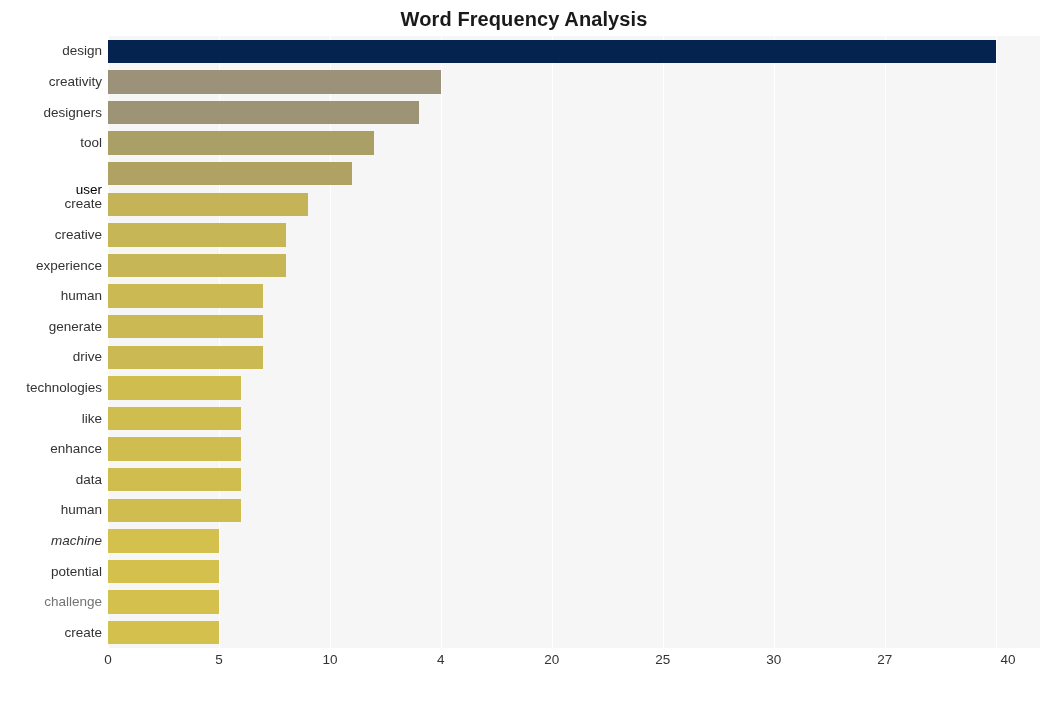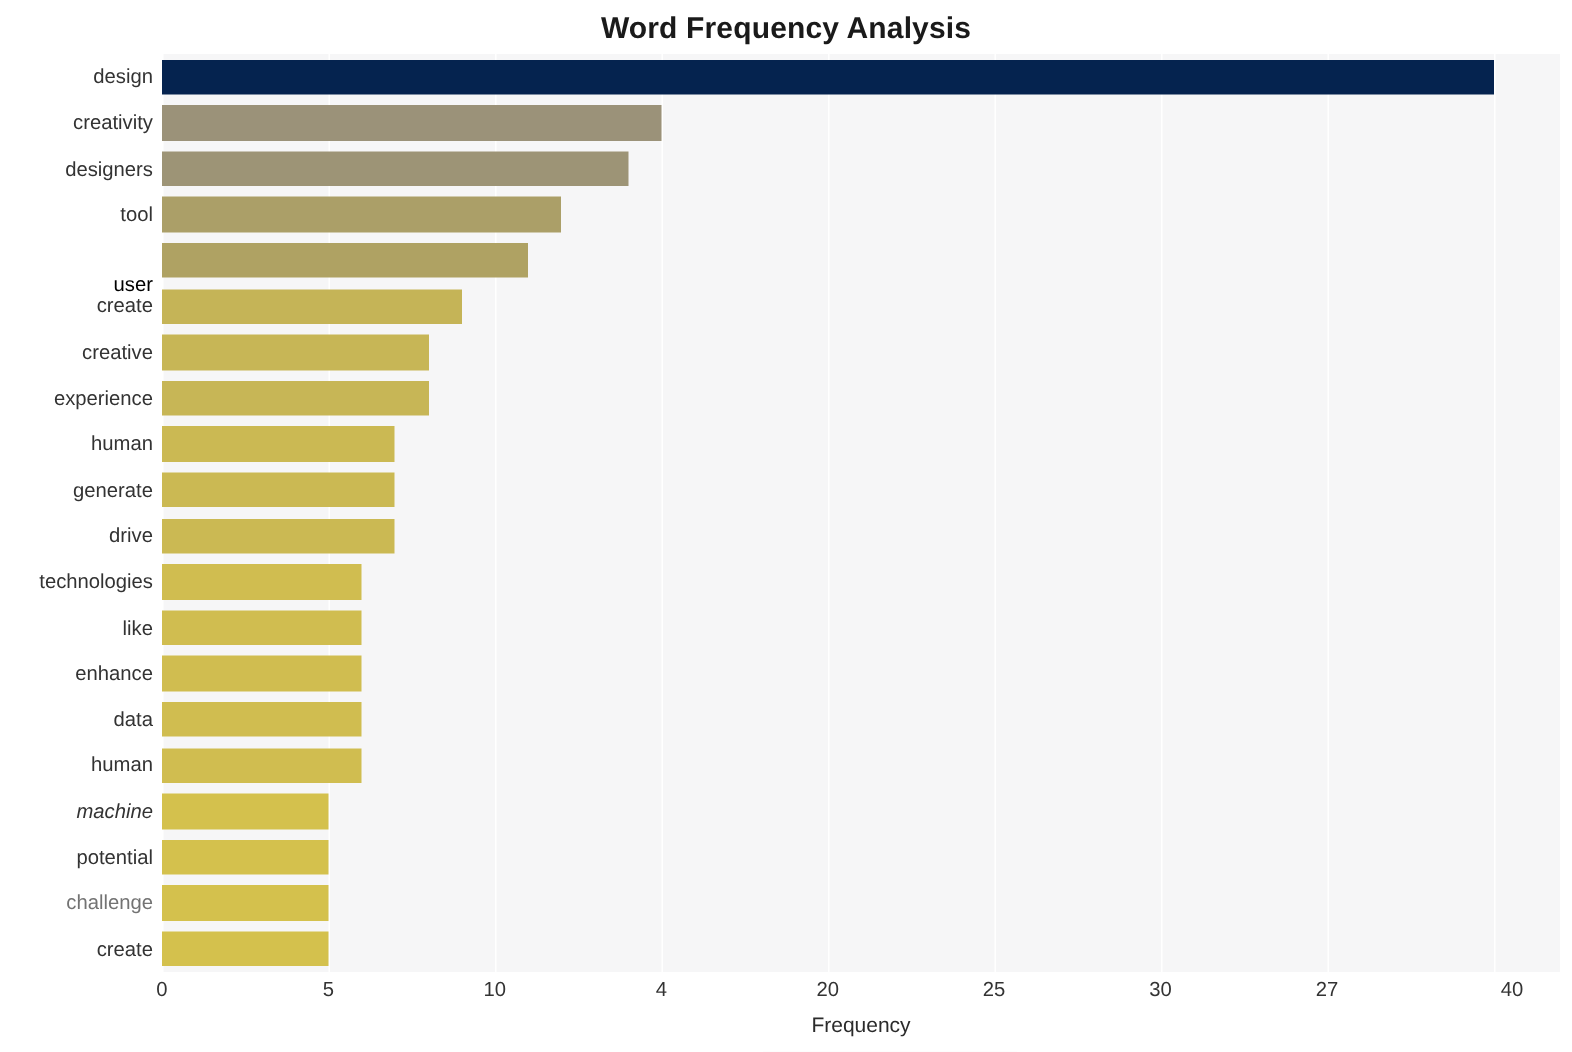--- a/index.html
+++ b/index.html
@@ -233,15 +233,14 @@
       <div class="xtick-label" style="left: 218.952px; color: rgb(51, 51, 51);">5</div>
       <div class="xtick-label" style="left: 329.905px; color: rgb(51, 51, 51);">10</div>
       <div class="xtick-label" style="left: 440.857px; color: rgb(51, 51, 51);">4</div>
       <div class="xtick-label" style="left: 551.81px; color: rgb(51, 51, 51);">20</div>
       <div class="xtick-label" style="left: 662.762px; color: rgb(51, 51, 51);">25</div>
       <div class="xtick-label" style="left: 773.714px; color: rgb(51, 51, 51);">30</div>
       <div class="xtick-label" style="left: 884.667px; color: rgb(51, 51, 51);">27</div>
       <div class="xtick-label" style="left: 1008px; color: rgb(51, 51, 51);">40</div>
     </div>
 
-  <div id="xaxis-title">Frequency</div>
 
 </div>
 
 </body></html>

